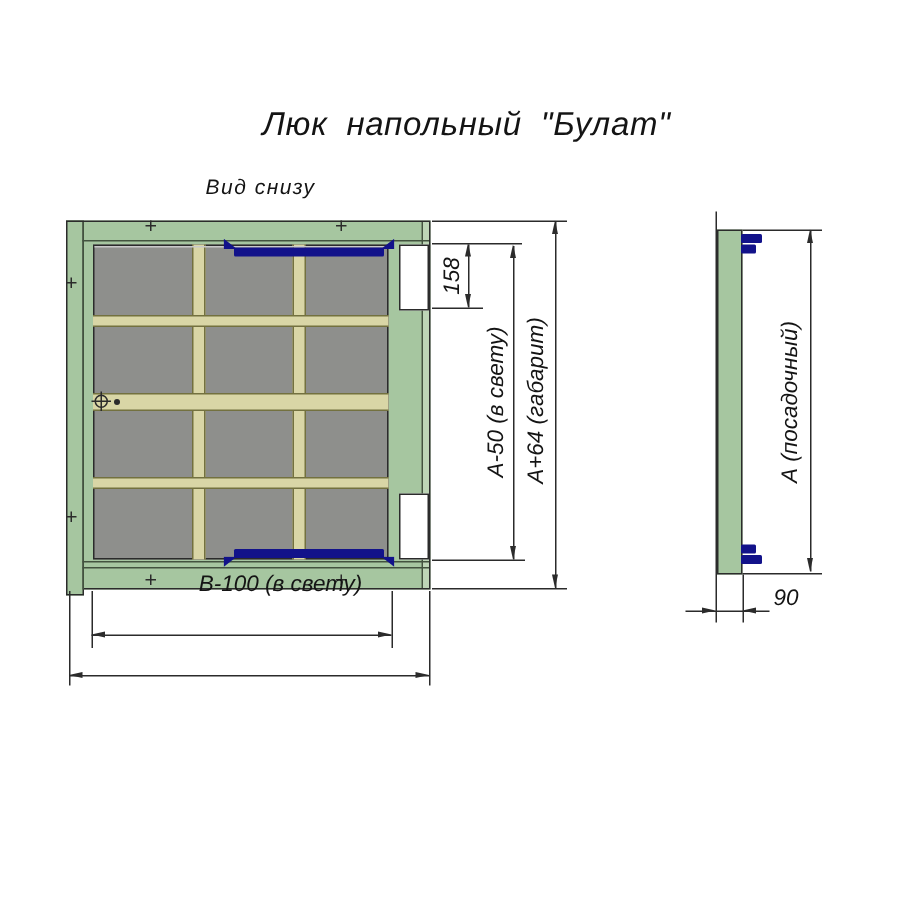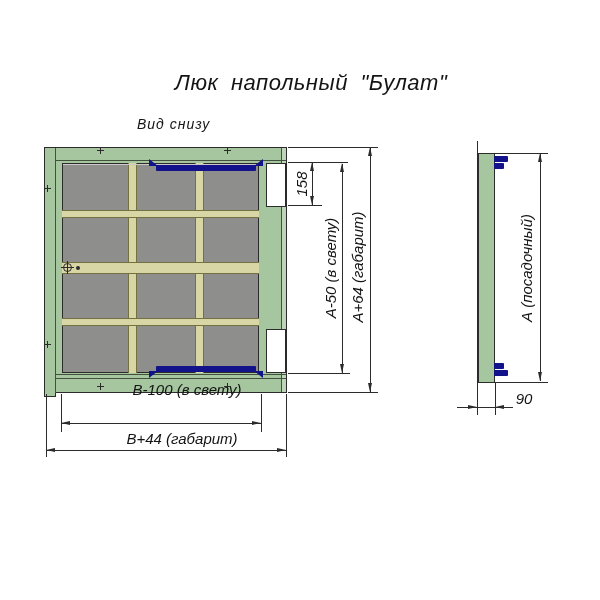--- a/index.html
+++ b/index.html
@@ -127,21 +127,20 @@
   <div class="vline" style="left:286px;top:394px;height:63px;"></div>
 
   <div class="hline" style="left:61px;top:423px;width:200px;"></div>
   <div class="arr arr-left" style="left:61px;top:421px;"></div>
   <div class="arr arr-right" style="left:252px;top:421px;"></div>
   <div class="dimtext" style="left:87px;top:381px;width:200px;">В-100 (в свету)</div>
 
   <div class="hline" style="left:46px;top:450px;width:240px;"></div>
   <div class="arr arr-left" style="left:46px;top:448px;"></div>
   <div class="arr arr-right" style="left:277px;top:448px;"></div>
-  <div class="dimtext" style="left:82px;top:430px;width:200px;">В+44 (габарит)</div>
 
   <div class="vline" style="left:477px;top:141px;height:274px;"></div>
   <div class="frame" style="left:478px;top:153px;width:17px;height:230px;"></div>
   <div class="latch" style="left:494px;top:156px;width:14px;height:6px;"></div>
   <div class="latch" style="left:494px;top:163px;width:10px;height:6px;"></div>
   <div class="latch" style="left:494px;top:363px;width:10px;height:6px;"></div>
   <div class="latch" style="left:494px;top:370px;width:14px;height:6px;"></div>
 
   <div class="hline" style="left:495px;top:153px;width:53px;"></div>
   <div class="hline" style="left:495px;top:382px;width:53px;"></div>

